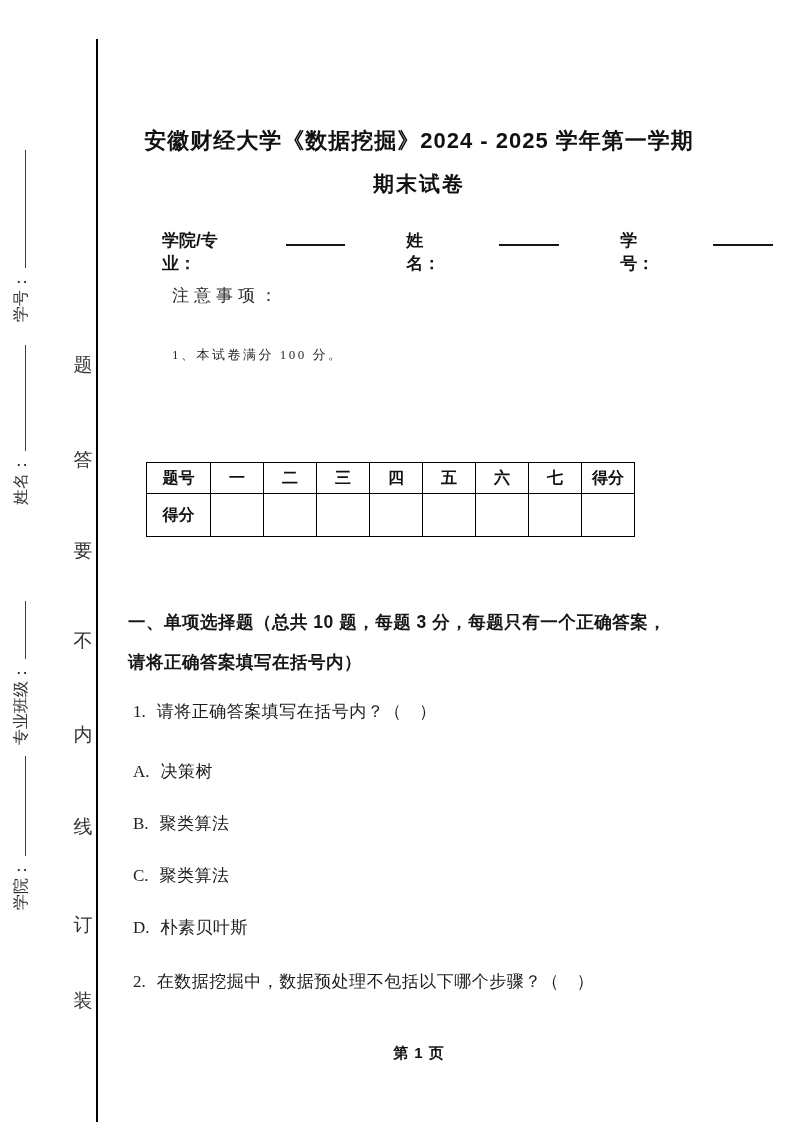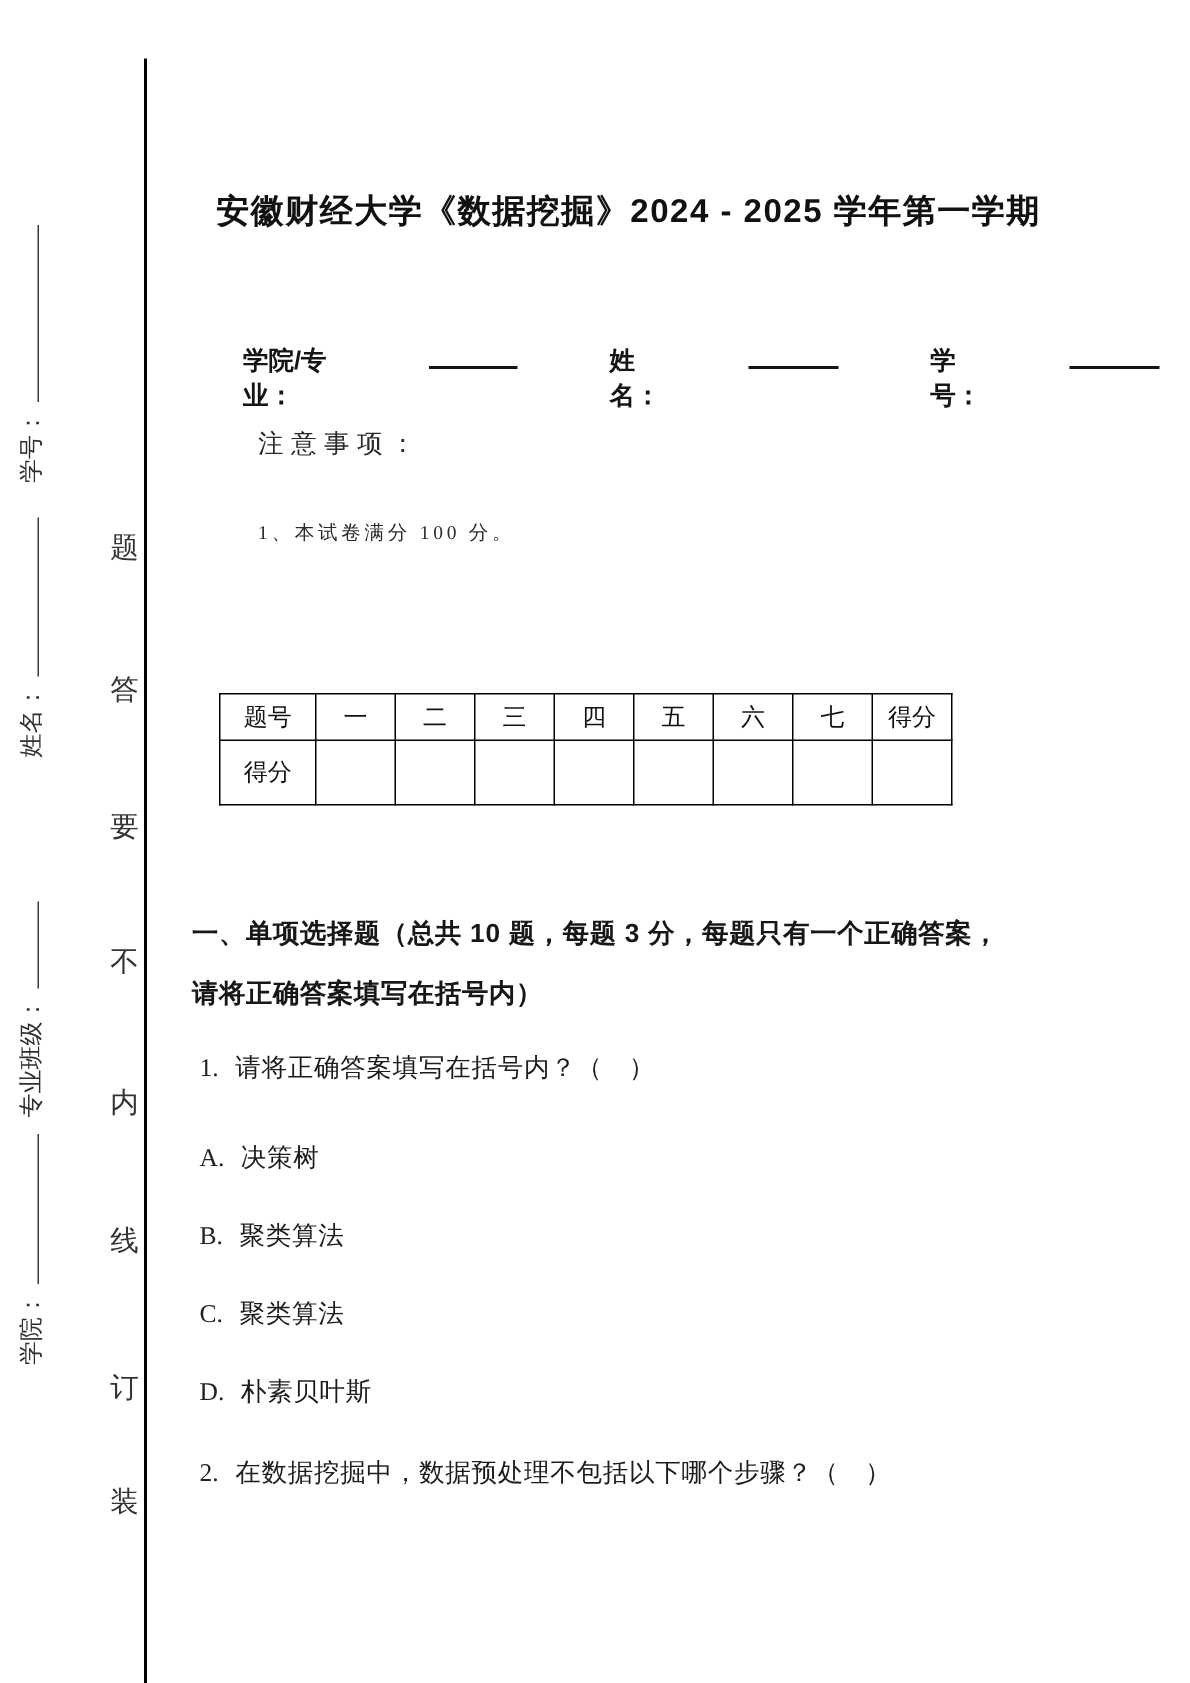--- a/index.html
+++ b/index.html
@@ -37,21 +37,21 @@
 
   .notice-h { top:284px; font-size:17px; letter-spacing:5px; color:#2a2a2a; }
   .notice-item { font-size:13px; letter-spacing:2.5px; color:#2a2a2a; }
   .item1 { top:346px; }
   .item2 { top:406px; }
   .u-val { display:inline-block; padding:0 9px; border-bottom:1.5px solid #2a2a2a; letter-spacing:1px; }
 
   table.score { position:absolute; top:462px; left:18px; border-collapse:collapse; table-layout:fixed; }
   table.score td, table.score th {
     border:1.6px solid #000; text-align:center; vertical-align:middle;
-    font-size:16px; font-weight:400; color:#111; padding:0;margin-top:24px;
+    font-size:16px; font-weight:700; color:#111; padding:0;margin-top:24px;
   }
   tr.r-head  { height:31px; }
   tr.r-score { height:43px; }
   tr.r-rev   { height:50px; }
 
   .sect { font-size:17.5px; font-weight:700; color:#171717; letter-spacing:0.5px; white-space:nowrap; }
   .sect1 { top:610px; }
   .sect2 { top:650px; }
 
   .qline { display:flex; align-items:baseline; left:5px; color:#1c1c1c; white-space:nowrap; }
@@ -91,20 +91,21 @@
   <span class="bindchar" style="top:538px;">要</span>
   <span class="bindchar" style="top:628px;">不</span>
   <span class="bindchar" style="top:722px;">内</span>
   <span class="bindchar" style="top:814px;">线</span>
   <span class="bindchar" style="top:912px;">订</span>
   <span class="bindchar" style="top:988px;">装</span>
 
   <div class="content">
 
     <div class="abs title1">安徽财经大学《数据挖掘》2024 - 2025 学年第一学期</div>
+    <div class="abs title2">期末试卷</div>
 
     <div class="abs inforow">
       <span>学院/专业：</span>
         <span class="hblank"></span>
       <span>姓名：</span>
         <span class="hblank"></span>
       <span>学号：</span>
         <span class="hblank"></span>
     </div>
 
@@ -171,14 +172,15 @@
     <div class="abs qline optD">
       <span class="qnum">D.</span>
       <span class="qtext">朴素贝叶斯</span>
     </div>
 
     <div class="abs qline q2">
       <span class="qnum">2.</span>
       <span class="qtext">在数据挖掘中，数据预处理不包括以下哪个步骤？（　）</span>
     </div>
 
+    <div class="abs footer">第 1 页</div>
   </div>
 </div>
 
 </body></html>

